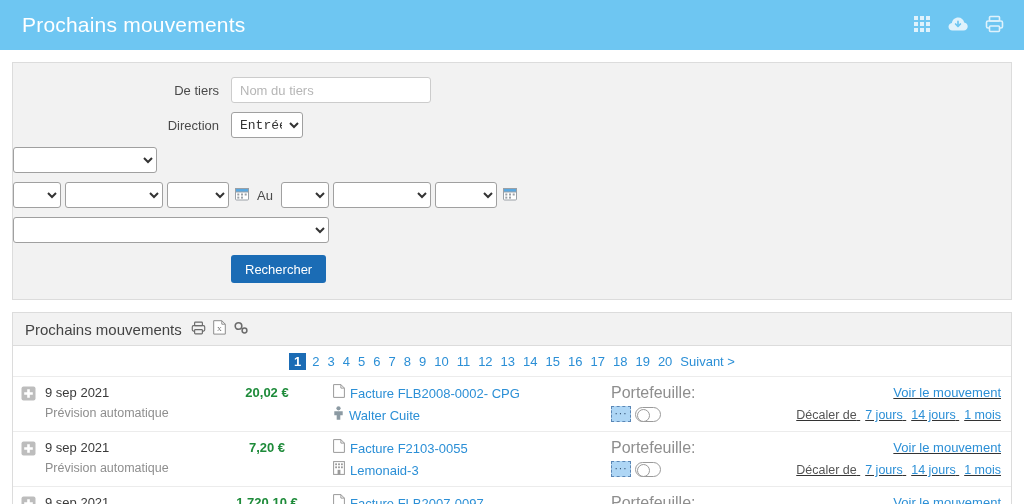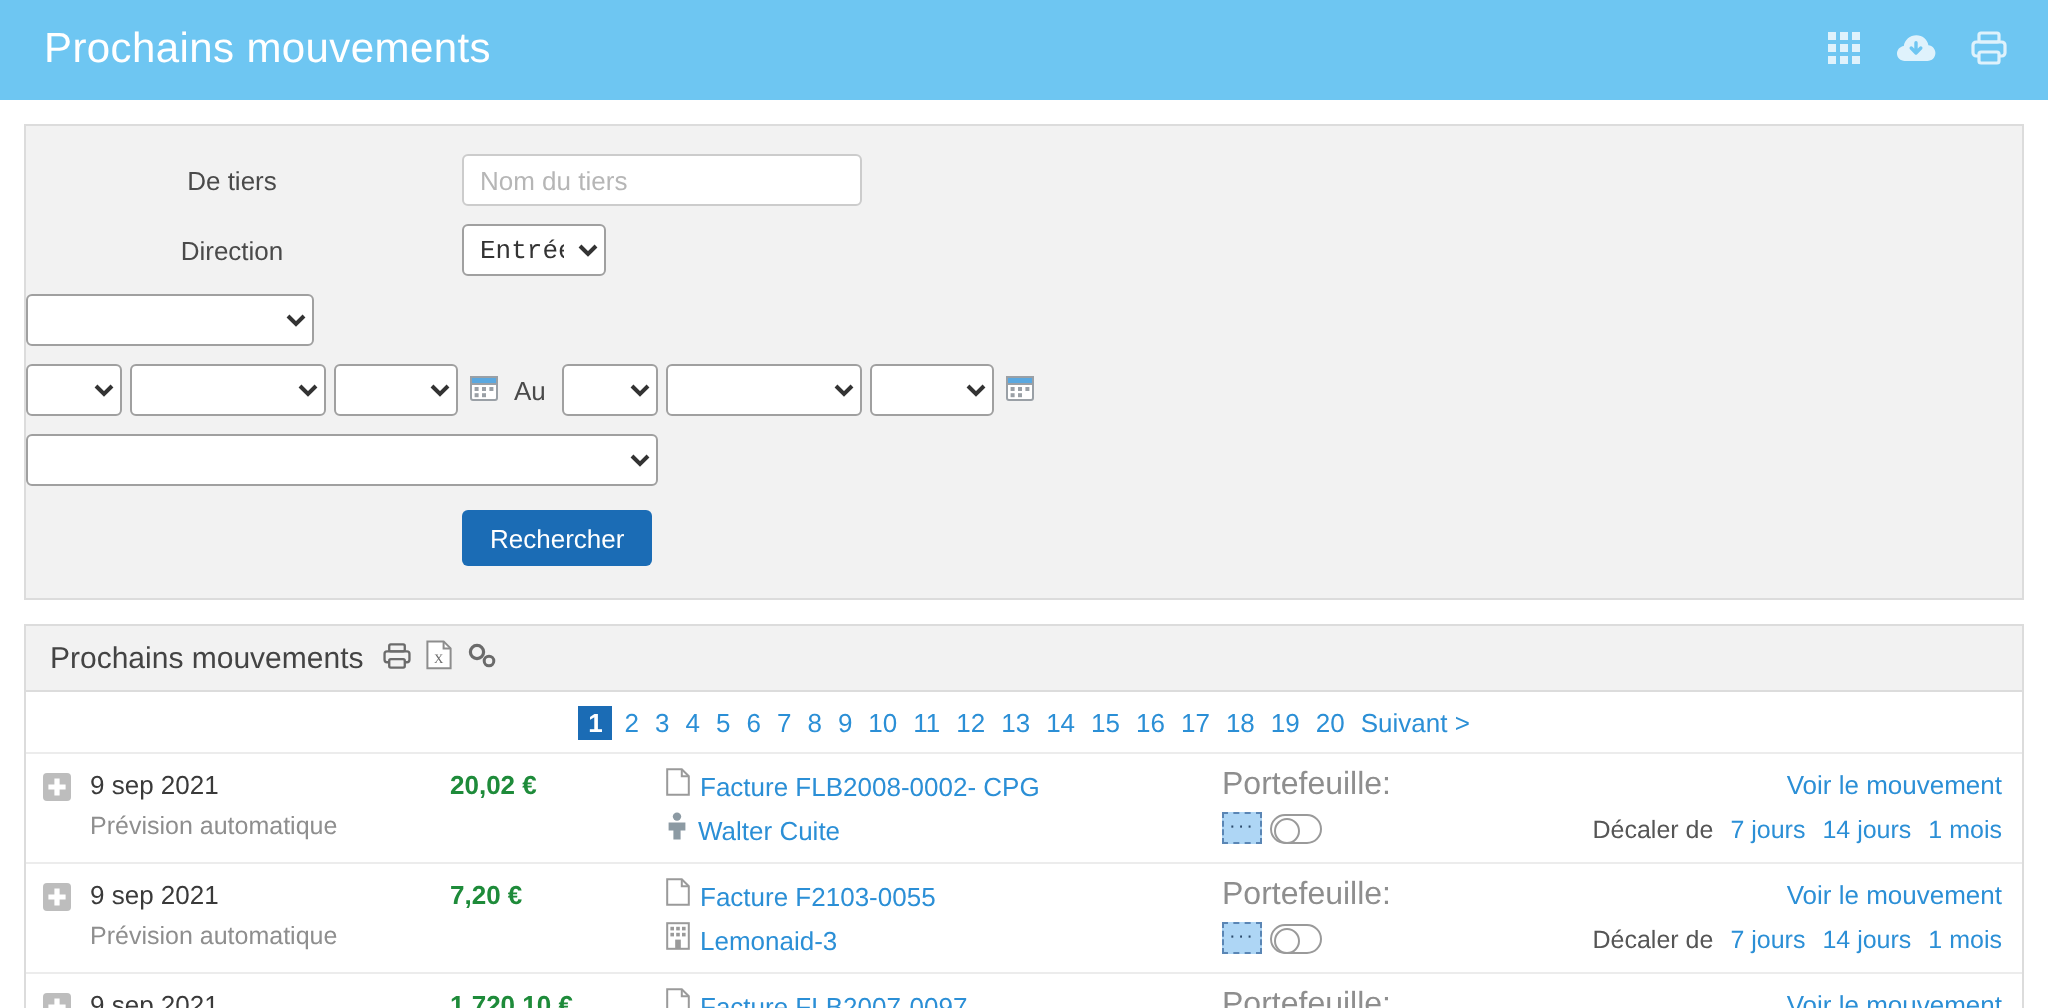--- a/index.html
+++ b/index.html
@@ -45,21 +45,21 @@
   }
   .frow {
     display: flex;
     align-items: center;
     margin-bottom: 9px;
     min-height: 24px;
   }
   .frow:last-child { margin-bottom: 0; }
   .flabel {
     width: 218px;
-    text-align: center;
+    text-align: right;
     padding-right: 12px;
     color: #4a4a4a;
     font-size: 13px;
     flex: 0 0 218px;
   }
   .fctl { display: flex; align-items: center; gap: 4px; flex-wrap: nowrap; }
 
   input.txt {
     height: 26px;
     width: 200px;
@@ -152,24 +152,24 @@
   
   .mv-row {
     display: flex;
     align-items: flex-start;
     border-top: 1px solid #ececec;
     padding: 7px 10px 7px 8px;
     min-height: 50px;
   }
   .col-expand { flex: 0 0 24px; padding-top: 2px; }
   .col-date { flex: 0 0 180px; }
-  .col-amount { flex: 0 0 92px; text-align: left; padding-right: 8px; }
+  .col-amount { flex: 0 0 92px; text-align: center; padding-right: 8px; }
   .col-doc { flex: 1 1 auto; padding-left: 16px; min-width: 0; }
   .col-portefeuille { flex: 0 0 172px; padding-left: 10px; }
-  .col-actions { flex: 0 0 228px; text-align: right; }
+  .col-actions { flex: 0 0 228px; text-align: right; text-decoration: underline; }
 
   .mv-date { color: #3a3a3a; font-size: 13px; line-height: 17px; }
   .mv-sub { color: #8e8e8e; font-size: 12.5px; line-height: 18px; margin-top: 3px; }
   .mv-amount { color: #1e8b3a; font-size: 13px; font-weight: bold; line-height: 17px; white-space: nowrap; }
 
   .doc-line { display: flex; align-items: center; gap: 5px; line-height: 17px; }
   .doc-line + .doc-line { margin-top: 4px; }
   .lnk { color: #2b8fd6; text-decoration: none; font-size: 13px; cursor: pointer; white-space: nowrap; }
 
   .pf-label { color: #8e8e8e; font-size: 16px; line-height: 17px; }

